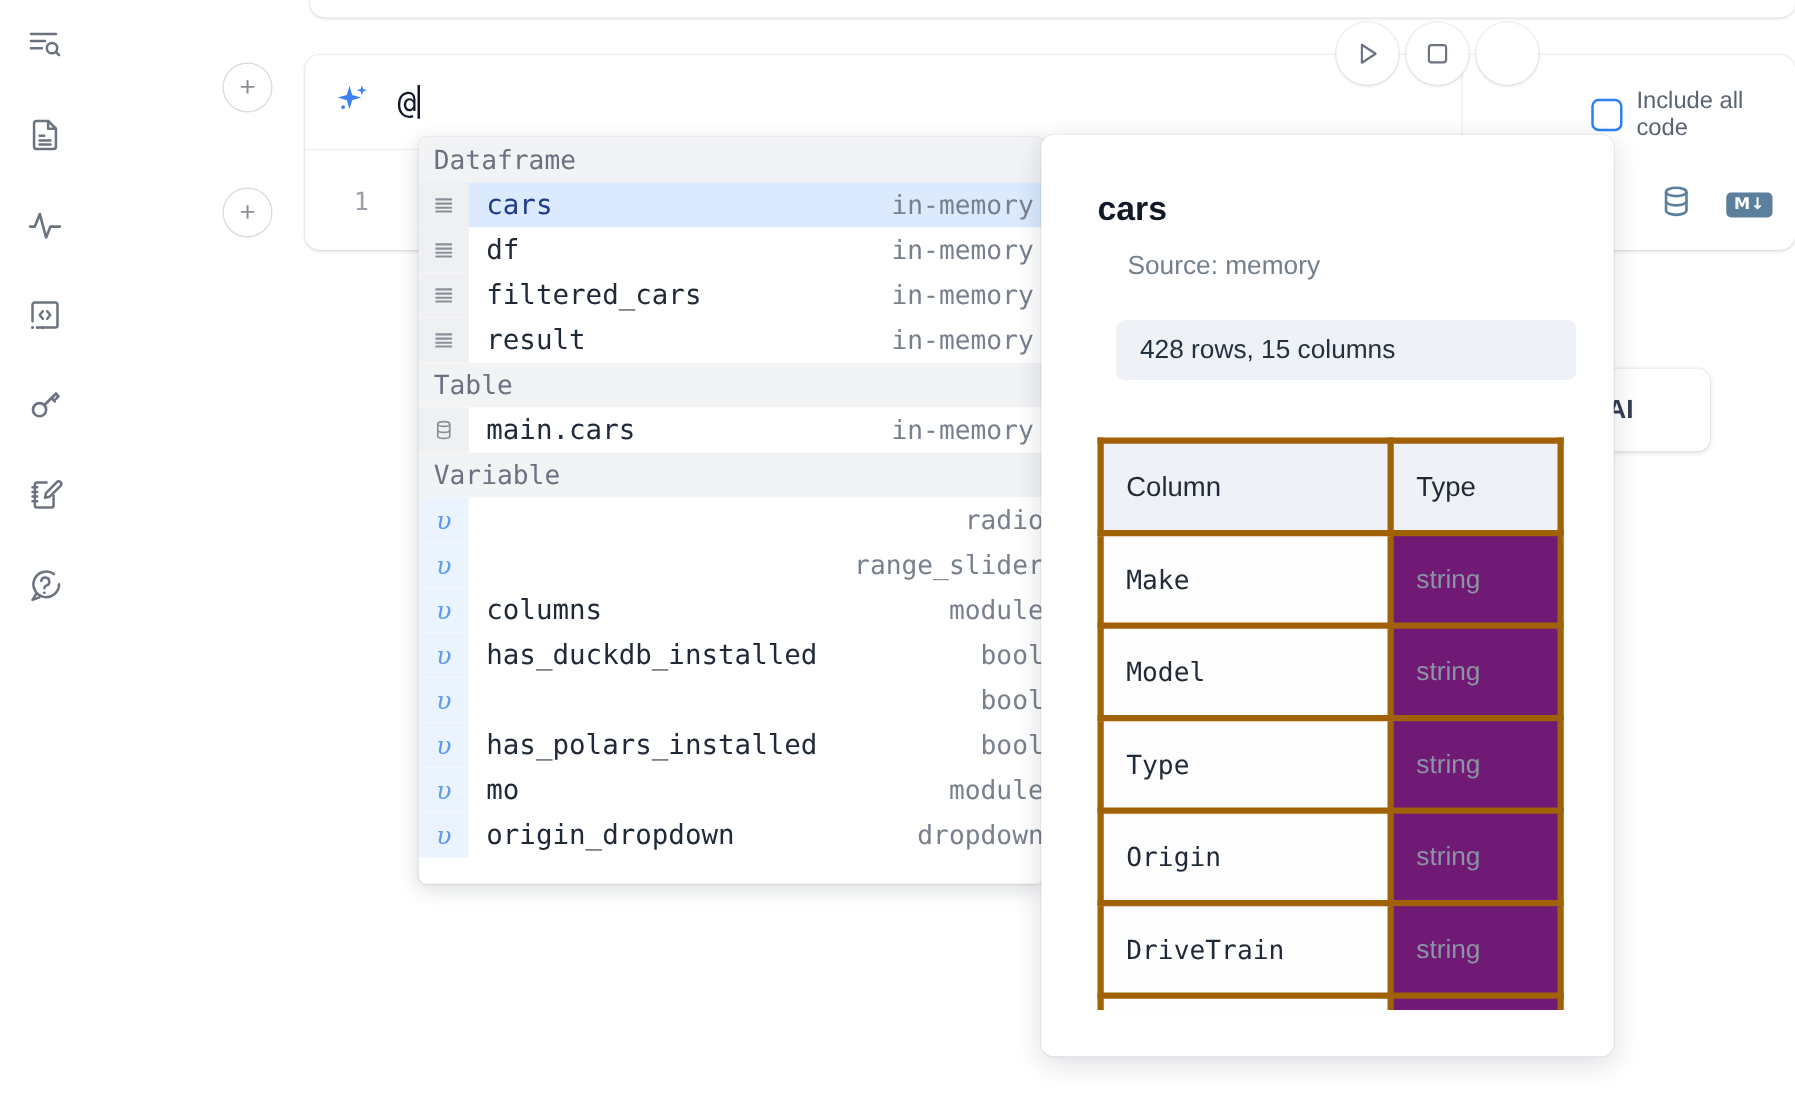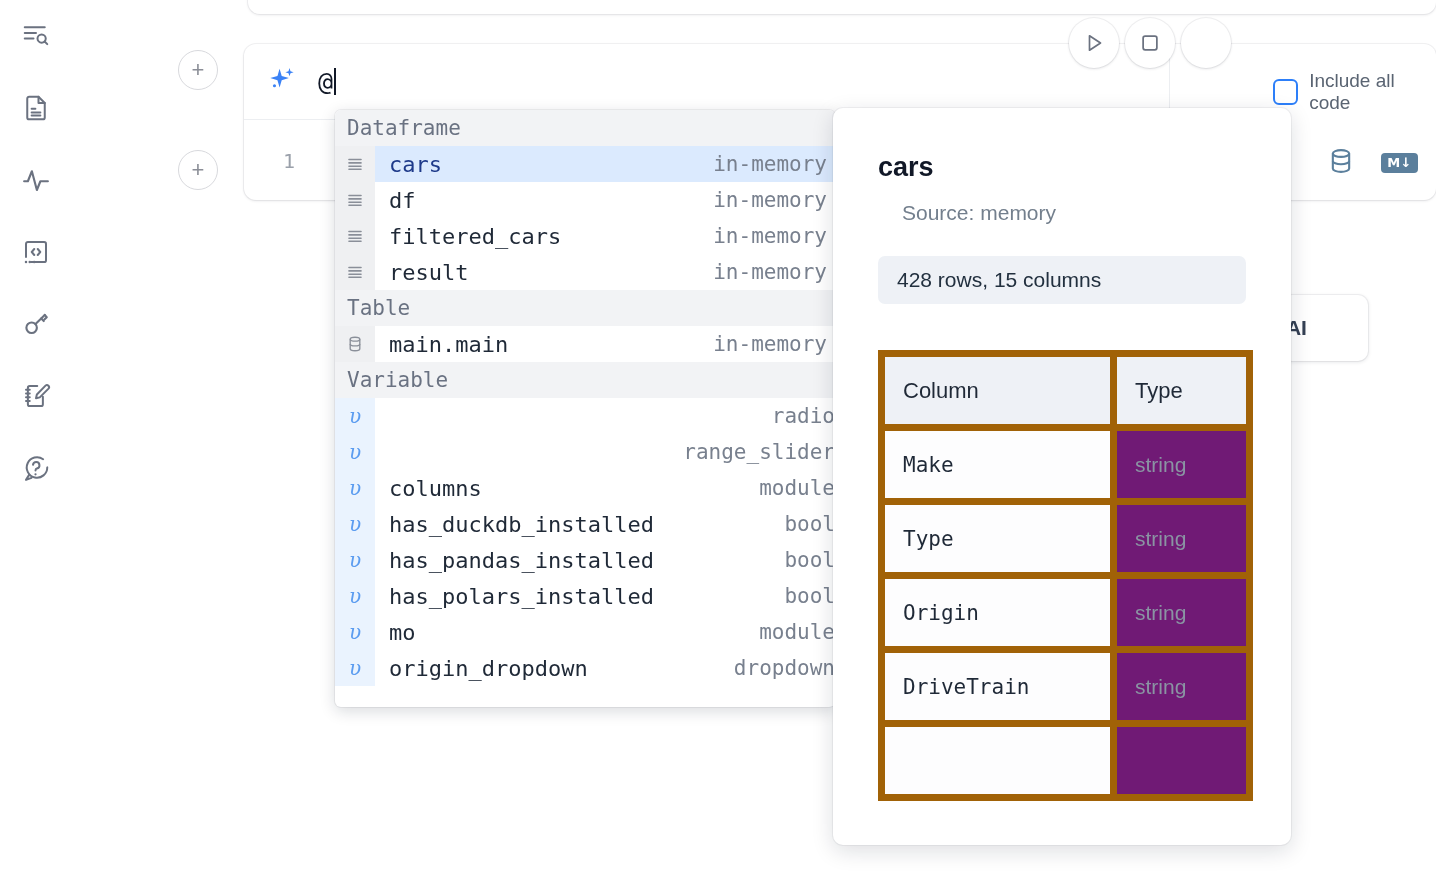--- a/index.html
+++ b/index.html
@@ -140,31 +140,31 @@
   }
   .detail-title {
     position: absolute; left: 45px; top: 44px;
     font-size: 27px; font-weight: 700; color: #111827;
   }
   .detail-source {
     position: absolute; left: 45px; top: 93px;
     font-size: 21px; color: #737f8d; margin-left: 24px;
   }
   .detail-shape {
-    position: absolute; left: 45px; top: 148px; width: 368px; height: 48px;
+    position: absolute; left: 60px; top: 148px; width: 368px; height: 48px;
     background: #eef1f6; border-radius: 7px;
     display: flex; align-items: center; padding-left: 19px;
     font-size: 21px; color: #22303f;
   }
   .detail-table {
     position: absolute; left: 45px; top: 242px; width: 368px;
     border-collapse: collapse; table-layout: fixed;
   }
   .detail-table th, .detail-table td {
-    border: 7px solid #a16207; height: 74px; text-align: left;
+    border: 5px solid #a16207; height: 74px; text-align: left;
     padding-left: 18px; vertical-align: middle;
   }
   .detail-table th { background:#eef1f6; font-weight: 400; font-size: 22px; color:#1f2937; }
   .detail-table td.col {
     font-family: "DejaVu Sans Mono", monospace; font-size: 21px; color: #1f2937;
     background: #fdfdfe;
   }
   .detail-table td.typ { font-size: 21px; color: #8a94a3; background: #701a75; }
   .detail-table col.c1 { width: 232px; }
   .detail-table col.c2 { width: 136px; }
@@ -329,21 +329,21 @@
       </div>
       <div class="ac-section">Table</div>
       <div class="ac-row">
         <span class="ic">
           <svg width="18" height="20" viewBox="0 0 24 24" fill="none" stroke="currentColor" stroke-width="1.8">
             <ellipse cx="12" cy="5.6" rx="6.4" ry="2.6"></ellipse>
             <path d="M5.6 5.6v12.8c0 1.45 2.87 2.6 6.4 2.6s6.4-1.15 6.4-2.6V5.6"></path>
             <path d="M5.6 11.9c0 1.45 2.87 2.6 6.4 2.6s6.4-1.15 6.4-2.6"></path>
           </svg>
         </span>
-        <span class="ac-name">main.main</span>
+        <span class="ac-name">main.cars</span>
         <span class="ac-kind">in-memory</span>
       </div>
       <div class="ac-section">Variable</div>
       <div class="ac-row var">
         <span class="ic">υ</span>
         <span class="ac-kind">radio</span>
       </div>
       <div class="ac-row var">
         <span class="ic">υ</span>
         <span class="ac-kind">range_slider</span>
@@ -353,21 +353,20 @@
         <span class="ac-name">columns</span>
         <span class="ac-kind">module</span>
       </div>
       <div class="ac-row var">
         <span class="ic">υ</span>
         <span class="ac-name">has_duckdb_installed</span>
         <span class="ac-kind">bool</span>
       </div>
       <div class="ac-row var">
         <span class="ic">υ</span>
-        <span class="ac-name">has_pandas_installed</span>
         <span class="ac-kind">bool</span>
       </div>
       <div class="ac-row var">
         <span class="ic">υ</span>
         <span class="ac-name">has_polars_installed</span>
         <span class="ac-kind">bool</span>
       </div>
       <div class="ac-row var">
         <span class="ic">υ</span>
         <span class="ac-name">mo</span>
@@ -395,20 +394,24 @@
             <th>Column</th>
             <th>Type</th>
           </tr>
         </thead>
         <tbody id="schema-body">
             <tr>
               <td class="col">Make</td>
               <td class="typ">string</td>
             </tr>
             <tr>
+              <td class="col">Model</td>
+              <td class="typ">string</td>
+            </tr>
+            <tr>
               <td class="col">Type</td>
               <td class="typ">string</td>
             </tr>
             <tr>
               <td class="col">Origin</td>
               <td class="typ">string</td>
             </tr>
             <tr>
               <td class="col">DriveTrain</td>
               <td class="typ">string</td>

